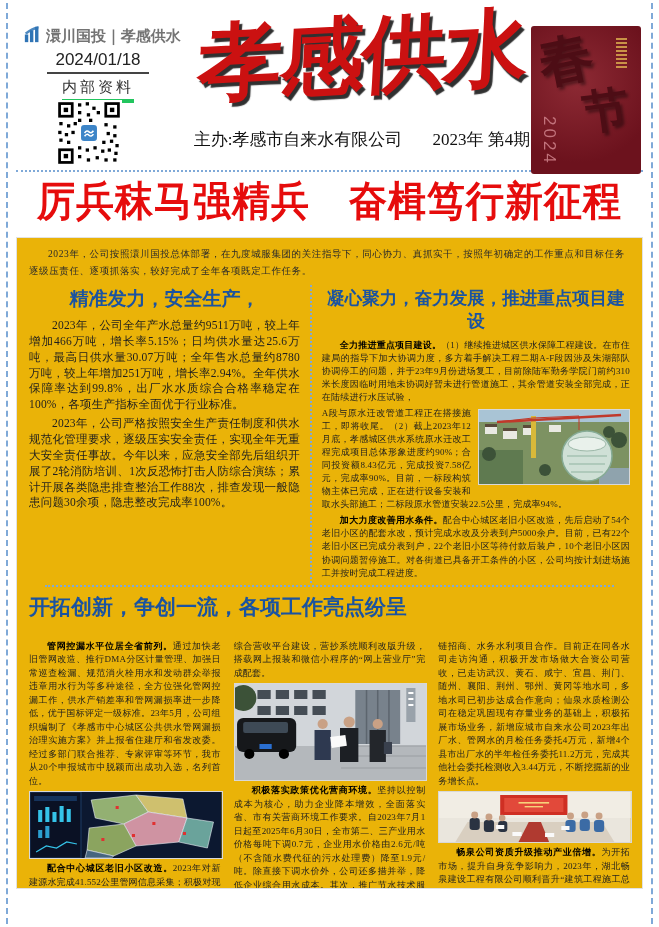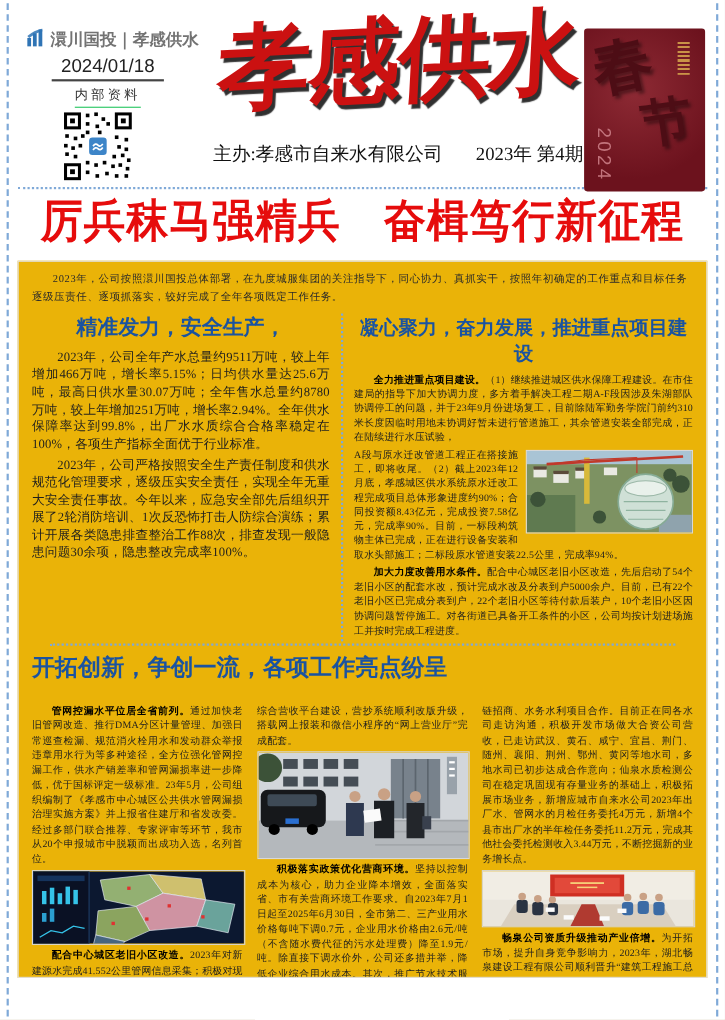--- a/index.html
+++ b/index.html
@@ -8,22 +8,22 @@
   .edge{position:absolute;top:3px;bottom:3px;border-left:2px dashed var(--border-blue,#9dbfe4);}
   .edge.l{left:6px}.edge.r{right:6px}
 
   
   .header{position:relative;margin:0 18px;height:168px;}
   .brand{position:absolute;left:6px;top:26px;display:flex;align-items:center;gap:5px;
          font-family:"Liberation Sans",sans-serif;font-weight:bold;font-size:15px;color:#737373;}
   .dateblock{position:absolute;left:14px;top:50px;width:132px;text-align:center;}
   .dateblock .date{display:inline-block;font-family:"Liberation Sans",sans-serif;font-size:17px;color:#222;
          border-bottom:2px solid #444;padding:0 8px 2px;}
-  .dateblock .internal{display:inline-block;margin-top:4px;font-size:12px;letter-spacing:3px;color:#333;
-         border-bottom:1px solid #22c55e;padding-bottom:2px;}
+  .dateblock .internal{display:inline-block;margin-top:4px;font-size:15px;letter-spacing:3px;color:#333;
+         border-bottom:4px solid #22c55e;padding-bottom:2px;}
   .qr{position:absolute;left:38px;top:100px;width:66px;height:66px;background:#fff;}
   .masthead{position:absolute;left:158px;top:8px;width:372px;text-align:center;
         font-size:84px;line-height:1.15;font-weight:900;color:var(--masthead-red,#cb1111);
         letter-spacing:-2px;transform:rotate(-3deg) skewX(-6deg);
         text-shadow:3px 4px 1px rgba(25,25,25,.9);white-space:nowrap;}
   .publisher{position:absolute;left:150px;top:128px;width:388px;text-align:center;font-size:17px;color:#111;}
   .publisher .issue{margin-left:26px;}
   .festival-card{position:absolute;right:0;top:26px;width:110px;height:148px;border-radius:3px;overflow:hidden;
         background:radial-gradient(circle at 42% 38%, #8d2a34, #6c121d 72%);}
   .fc-char1{position:absolute;left:8px;top:-2px;font-size:54px;font-weight:900;color:#4d0d15;

